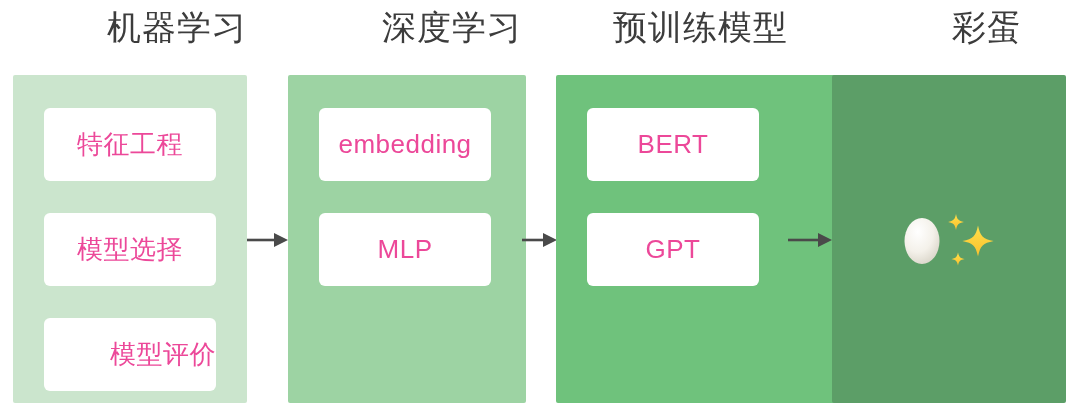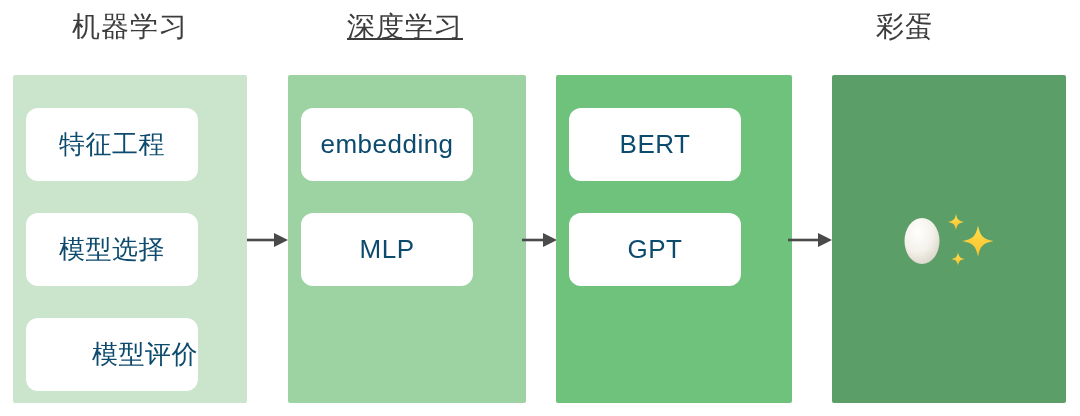--- a/index.html
+++ b/index.html
@@ -13,54 +13,54 @@
     width: 1080px;
     height: 416px;
     background: #ffffff;
     overflow: hidden;
   }
   .col-title {
     position: absolute;
     top: 4px;
     height: 46px;
     line-height: 46px;
-    text-align: center;
-    font-size: 28px;
+    text-align: right;
+    font-size: 34px;
     font-weight: 500;
     letter-spacing: 1px;
     color: #3c3c3c;
   }
   .title-1 { left: 13px;  width: 234px; }
-  .title-2 { left: 288px; width: 234px; text-decoration: underline; }
+  .title-2 { left: 288px; width: 234px; }
   .title-3 { left: 556px; width: 232px; }
   .title-4 { left: 788px; width: 234px; }
 
   .column {
     position: absolute;
     top: 75px;
     height: 328px;
     border-radius: 2px;
   }
   .col-1 { left: 13px;  width: 234px; background: #cbe5cd; }
   .col-2 { left: 288px; width: 238px; background: #9dd3a3; }
-  .col-3 { left: 556px; width: 236px; background: #6fc27c; }
+  .col-3 { left: 556px; width: 236px; background: #6fc27c; padding-left: 48px; }
   .col-4 { left: 832px; width: 234px; background: #5c9e67; }
 
   .item-box {
     position: absolute;
-    left: 13px;
+    left: 31px;
     width: 172px;
     height: 73px;
     background: #ffffff;
-    border-radius: 12px;
+    border-radius: 6px;
     display: flex;
     align-items: center;
     justify-content: center;
     font-size: 26px;
-    color: #0c4a6e;
+    color: #ec4899;
     letter-spacing: 0.5px;
   }
   .box-1 { top: 33px; }
   .box-2 { top: 138px; }
   .box-3 { top: 243px; justify-content: flex-end; }
 
   .arrow {
     position: absolute;
     top: 231px;
     height: 18px;
@@ -77,20 +77,21 @@
     height: 66px;
   }
 </style>
 </head>
 <body>
 
 <div class="canvas">
 
   <div class="col-title title-1">机器学习</div>
   <div class="col-title title-2">深度学习</div>
+  <div class="col-title title-3">预训练模型</div>
   <div class="col-title title-4">彩蛋</div>
 
   <div class="column col-1">
     <div class="item-box box-1">
       <span>特征工程</span>
     </div>
     <div class="item-box box-2">
       <span>模型选择</span>
     </div>
     <div class="item-box box-3">

